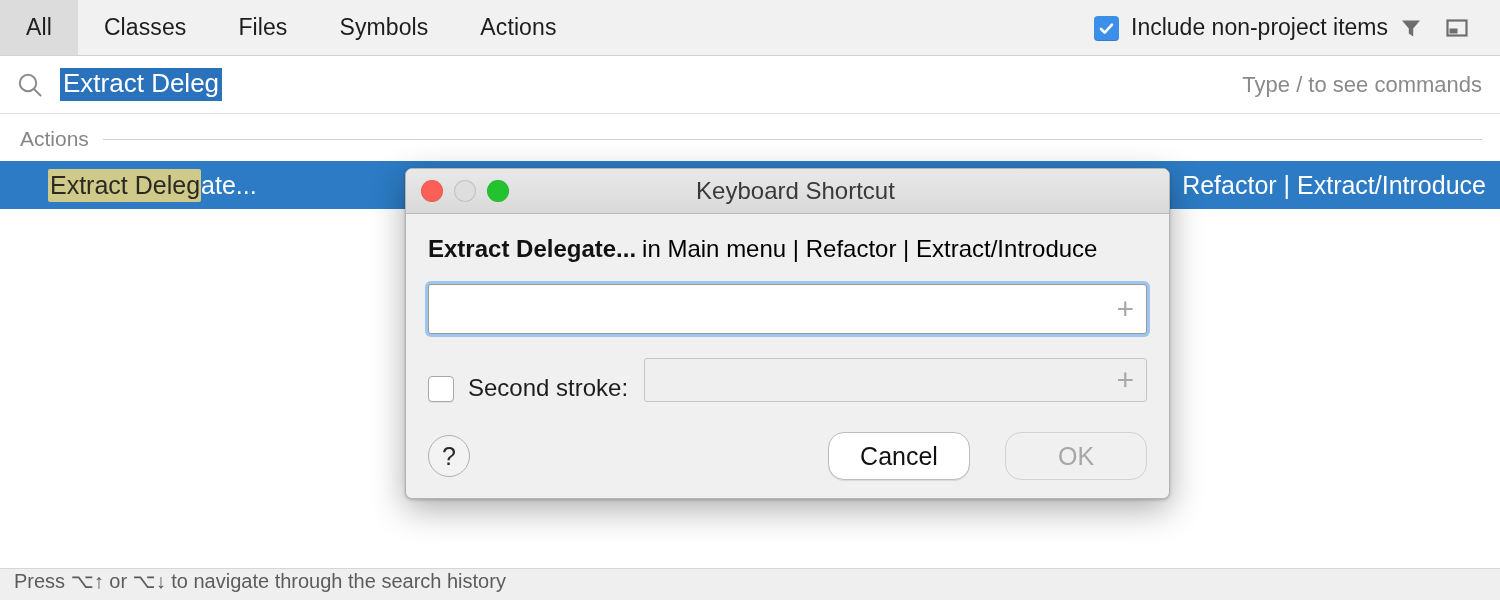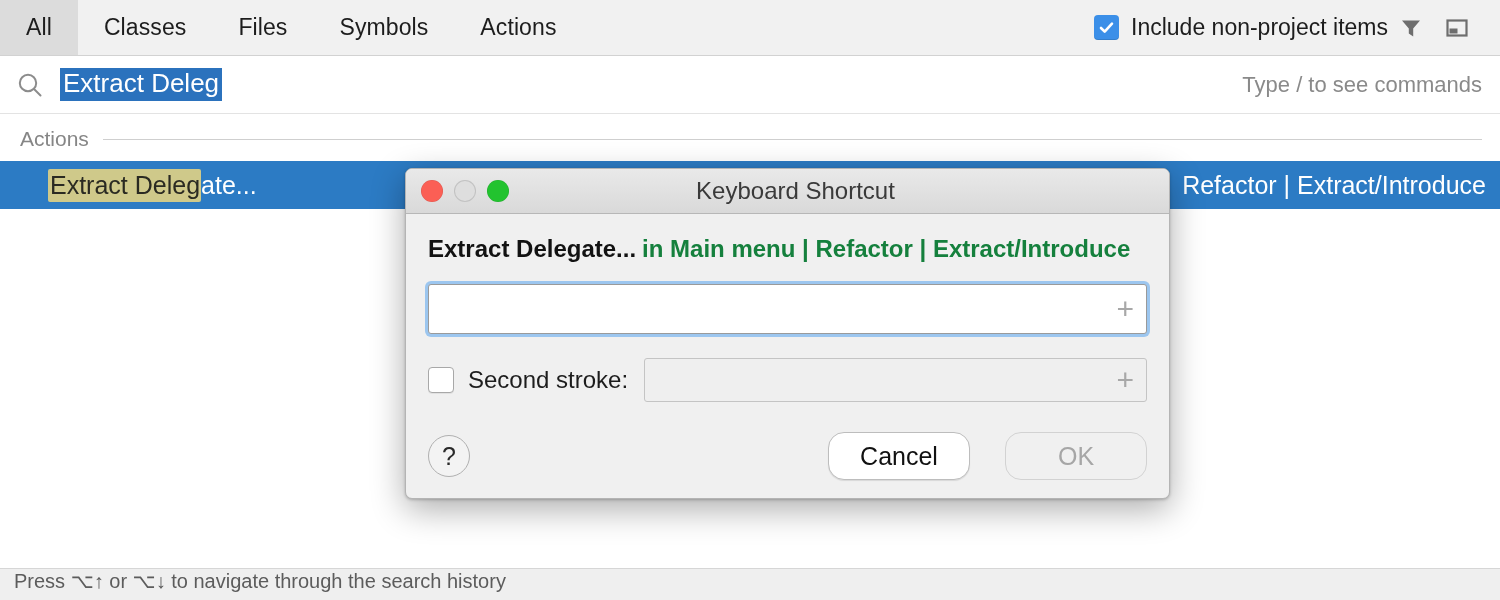--- a/index.html
+++ b/index.html
@@ -54,21 +54,21 @@
   }
   .header-right {
     margin-left: auto;
     display: flex;
     align-items: center;
     padding-right: 20px;
     gap: 0px;
   }
   .chk-wrap {
     display: flex;
-    align-items: center;
+    align-items: flex-end;
     gap: 12px;
   }
   .chk-box {
     width: 25px;
     height: 25px;
     border-radius: 4px;
     background: #3b8fe8;
     box-shadow: inset 0 -1px 0 rgba(0,0,0,.12);
     display: flex;
     align-items: center;
@@ -264,23 +264,22 @@
     font-size: 24px;
     line-height: 1.1;
     white-space: nowrap;
     margin-bottom: 22px;
   }
   .dlg-actionline .act-name {
     color: #121212;
     font-weight: bold;
   }
   .dlg-actionline .act-path {
-    color: #15803d;
+    color: #000000;
     margin-left: 6px;
-    font-weight: bold;
   }
   .stroke-field {
     height: 50px;
     background: #ffffff;
     border: 1px solid #9a9a9a;
     border-radius: 3px;
     box-shadow: 0 0 0 3px #9cc6ef;
     display: flex;
     align-items: center;
     justify-content: flex-end;
@@ -288,21 +287,21 @@
     padding-right: 12px;
   }
   .plus-glyph {
     font-size: 30px;
     color: #a8a8a8;
     line-height: 1;
     font-weight: 300;
   }
   .second-row {
     display: flex;
-    align-items: center;
+    align-items: flex-end;
     margin-top: 24px;
   }
   .chk-empty {
     width: 26px;
     height: 26px;
     border-radius: 4px;
     background: #ffffff;
     border: 1px solid #a8a8a8;
     box-shadow: 0 1px 0 rgba(0,0,0,.06);
     box-sizing: border-box;

